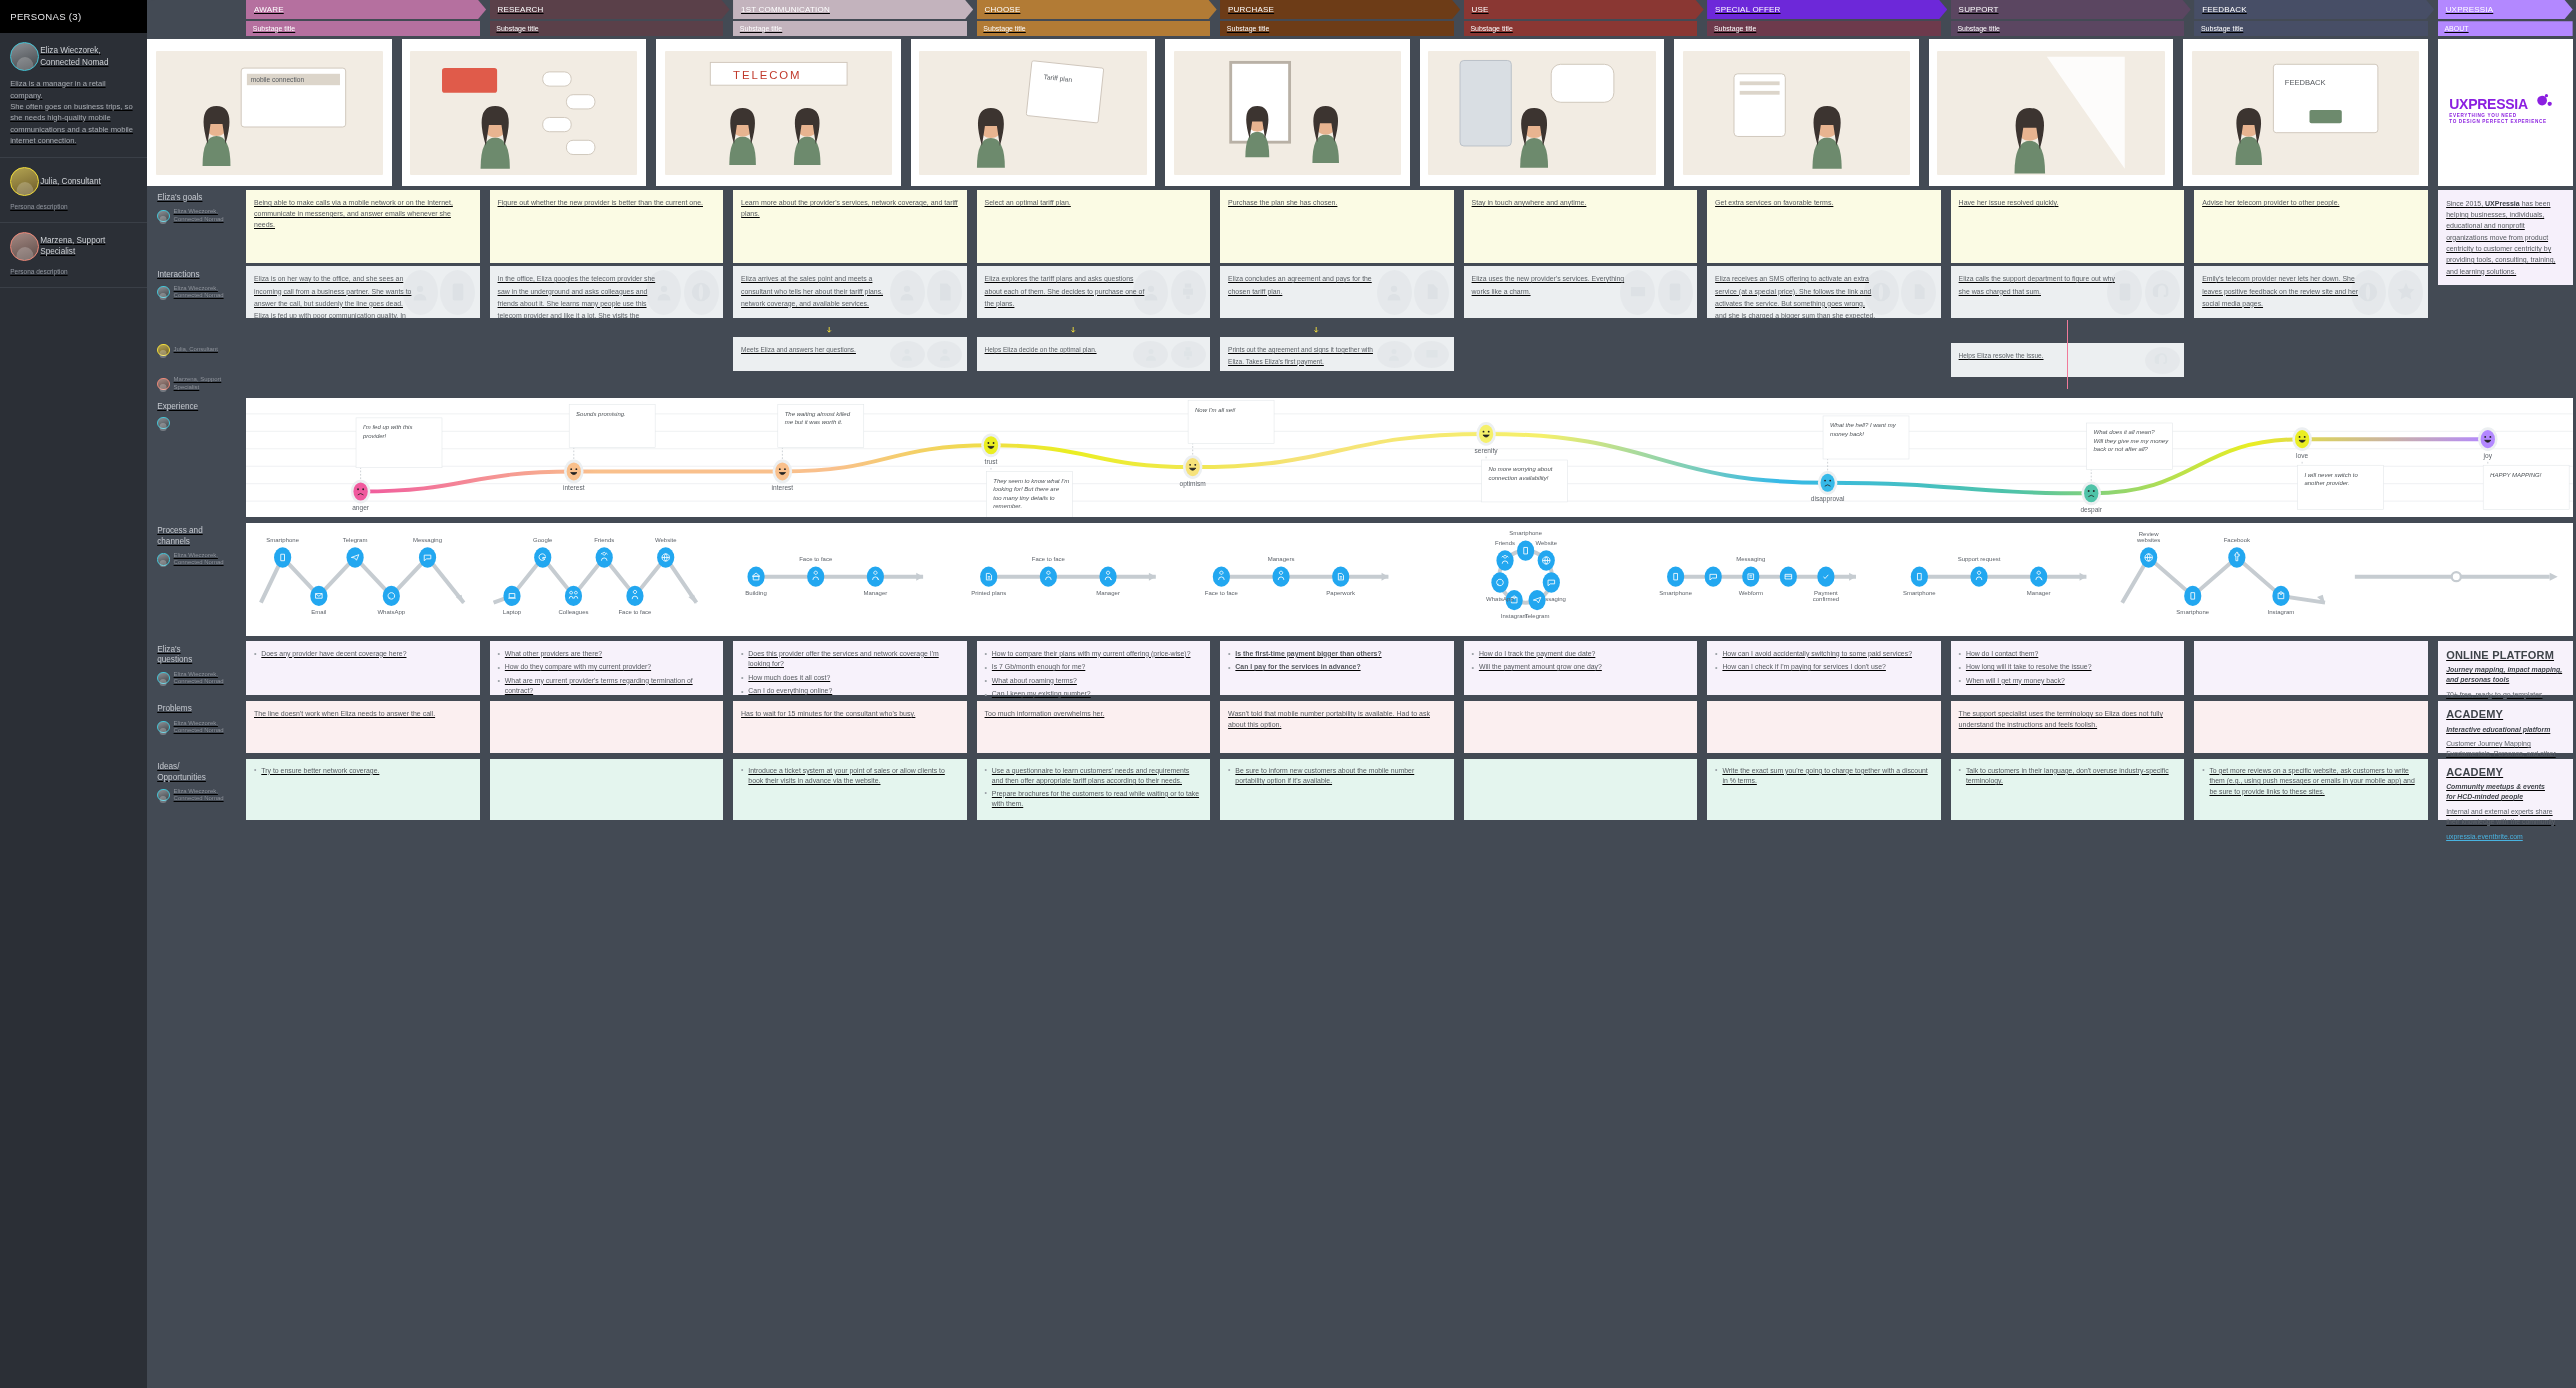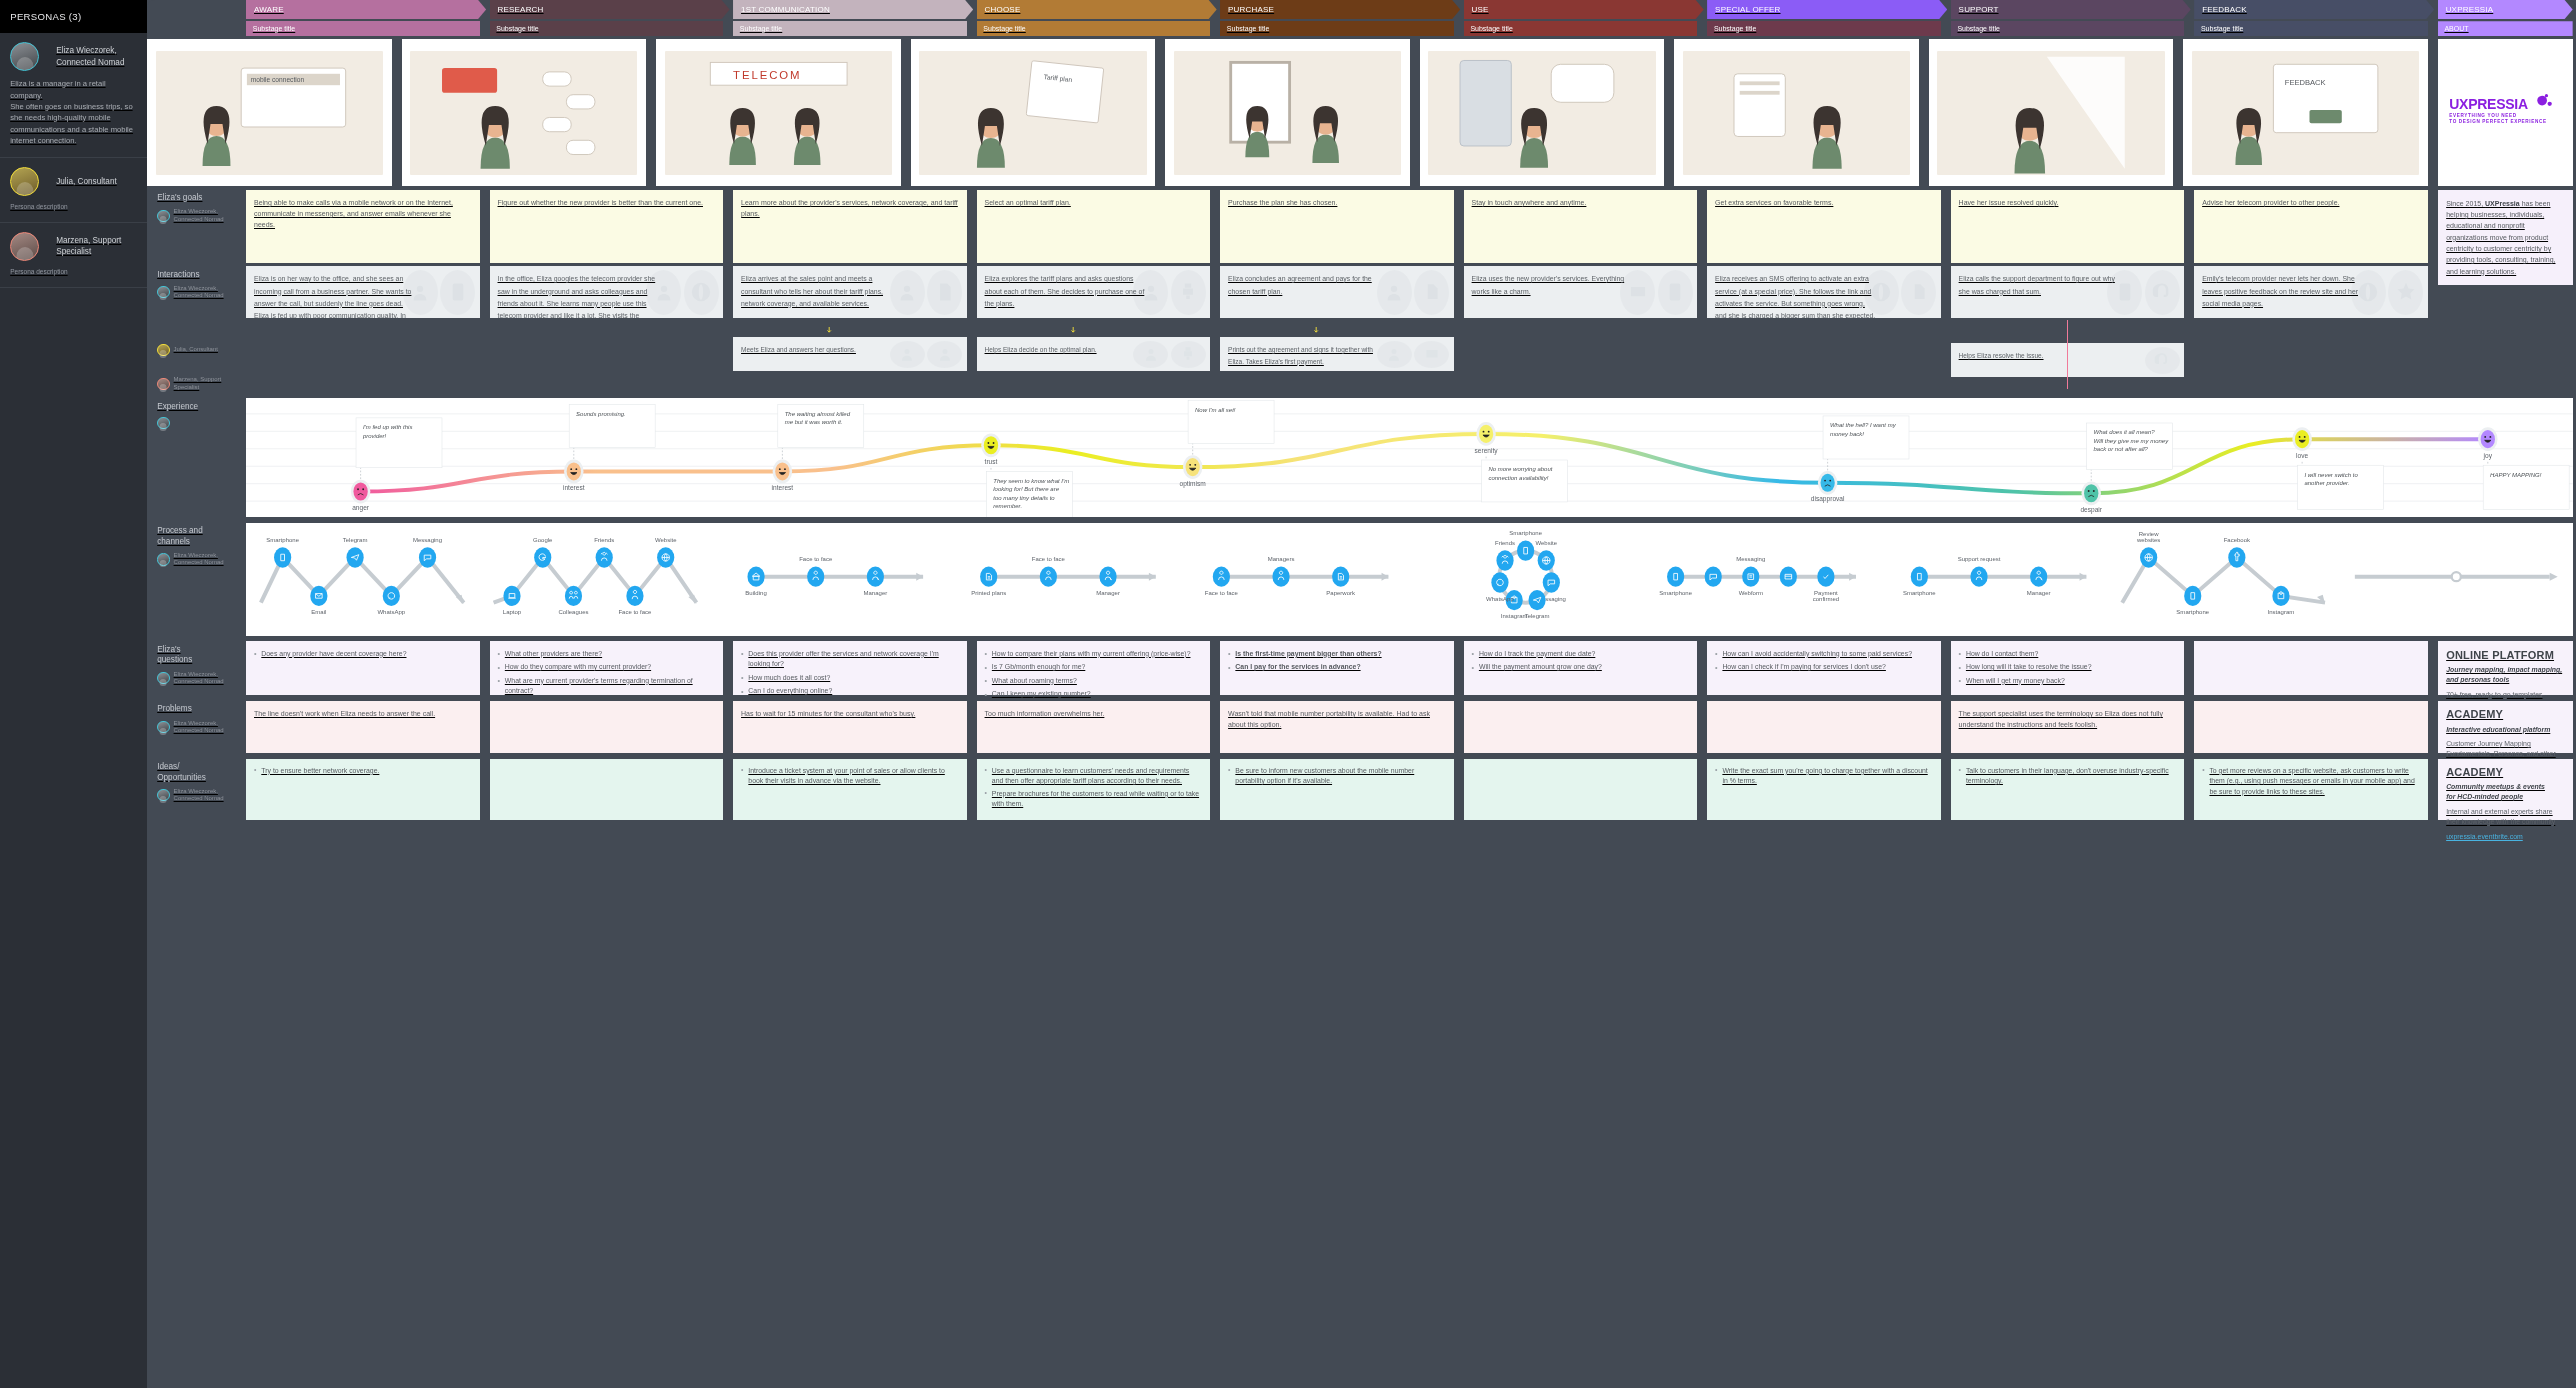--- a/index.html
+++ b/index.html
@@ -12,21 +12,21 @@
   .app { display: flex; width: 2576px; height: 1388px; text-decoration: underline; }
 
   
   .personas { width: 147px; height: 100%; background: #2b2f36; flex: 0 0 147px; }
   .personas-header {
     height: 33px; background: #000; color: #e8e8ea;
     display: flex; align-items: center; padding-left: 10.2px;
     font-size: 9.6px; letter-spacing: 0.3px;
   }
   .persona-card { padding: 9px 10.2px 10.2px 10.2px; border-bottom: 0.6px solid #3a3f47; }
-  .persona-top { display: flex; align-items: center; gap: 17px; }
+  .persona-top { display: flex; align-items: center; gap: 1px; }
   .avatar {
     width: 29px; height: 29px; border-radius: 50%; flex: 0 0 29px;
     border: 1.1px solid #45c6d8; overflow: hidden; position: relative;
     background: linear-gradient(160deg,#8d9196,#3f4347);
   }
   .avatar.julia { border-color: #f5e03a; background: linear-gradient(160deg,#b4a452,#6b5a2a); }
   .avatar.marzena { border-color: #f08a7a; background: linear-gradient(160deg,#a58a84,#5b4a46); }
   .avatar::after {
     content:""; position:absolute; left:50%; top:52%; transform:translateX(-50%);
     width:17px; height:19px; border-radius:50% 50% 42% 42%;
@@ -179,21 +179,21 @@
           <div class="cell">
             <div class="stage" style="background: rgb(178, 123, 53); height: 100%;">CHOOSE</div>
           </div>
           <div class="cell">
             <div class="stage" style="background: rgb(109, 60, 23); height: 100%;">PURCHASE</div>
           </div>
           <div class="cell">
             <div class="stage" style="background: rgb(138, 55, 51); height: 100%;">USE</div>
           </div>
           <div class="cell">
-            <div class="stage" style="background: #8b5cf6; height: 100%;">SPECIAL OFFER</div>
+            <div class="stage" style="background: #6d28d9; height: 100%;">SPECIAL OFFER</div>
           </div>
           <div class="cell">
             <div class="stage" style="background: rgb(91, 70, 97); height: 100%;">SUPPORT</div>
           </div>
           <div class="cell">
             <div class="stage" style="background: rgb(71, 78, 102); height: 100%;">FEEDBACK</div>
           </div>
           <div class="cell uxp">
             <div class="stage" style="background: rgb(179, 136, 255); height: 100%;">UXPRESSIA</div>
           </div>

